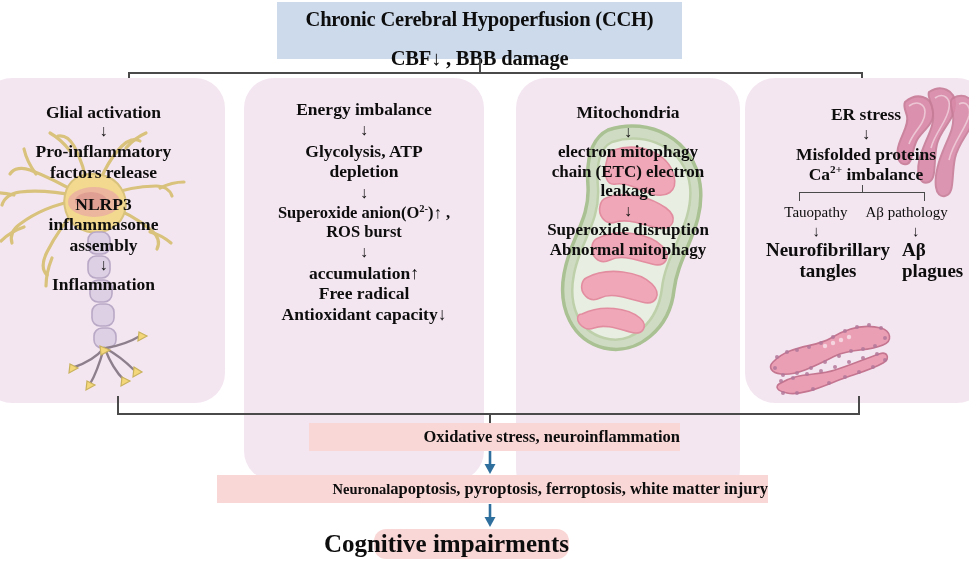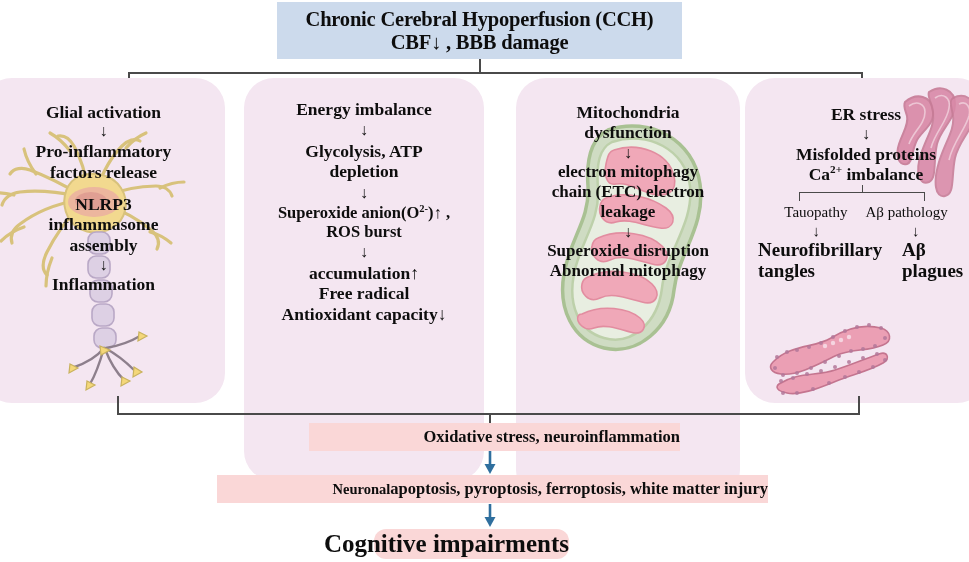--- a/index.html
+++ b/index.html
@@ -26,20 +26,21 @@
     align-items:center;
     justify-content:center;
     line-height:1.12;
   }
   .header-line{
     font-weight:bold;
     font-size:20.5px;
     color:#0d0d0d;
     letter-spacing:-0.2px;
     white-space:nowrap;
+    margin-top:16px;
   }
   .header-line.l2{font-size:20.5px;}
 
   
   .panel{
     position:absolute;
     background:#f4e6f1;
     border-radius:30px;
     overflow:hidden;
   }
@@ -105,21 +106,21 @@
   }
   .split-bottom{
     display:flex;
     justify-content:center;
     align-items:flex-start;
     gap:4px;
     font-size:19px;
     font-weight:bold;
     line-height:1.1;
   }
-  .split-bottom .c1{text-align:left;width:140px;}
+  .split-bottom .c1{text-align:center;width:140px;}
   .split-bottom .c2{text-align:left;width:72px;}
 
   
   .bracket{position:absolute;}
   .bk-line{position:absolute;background:#4a4a4a;}
 
   
   .pbox{
     position:absolute;
     background:#fad7d7;
@@ -258,21 +259,20 @@
                  C94 146 80 140 68 146 C56 152 48 140 50 132 C51 127 53 125 56 124 Z"></path>
         <path d="M44 164 C66 152 98 158 110 170 C120 180 114 192 100 188
                  C84 184 70 178 58 184 C46 190 38 178 40 170 C41 166 42 165 44 164 Z"></path>
         <path d="M40 200 C60 190 86 194 98 204 C107 212 101 222 88 218
                  C74 214 62 210 52 214 C42 218 34 208 36 202 C37 200 38 200 40 200 Z"></path>
       </g>
     </svg>
 
     <div class="ptext" id="p3-text">
       <div class="ln">Mitochondria</div>
-      <div class="ln">dysfunction</div>
       <div class="ln a arrow-v">↓</div>
       <div class="ln mid">electron mitophagy</div>
       <div class="ln mid">chain (ETC) electron</div>
       <div class="ln mid">leakage</div>
       <div class="ln a arrow-v">↓</div>
       <div class="ln bot">Superoxide disruption</div>
       <div class="ln bot">Abnormal mitophagy</div>
     </div>
   </div>
 

